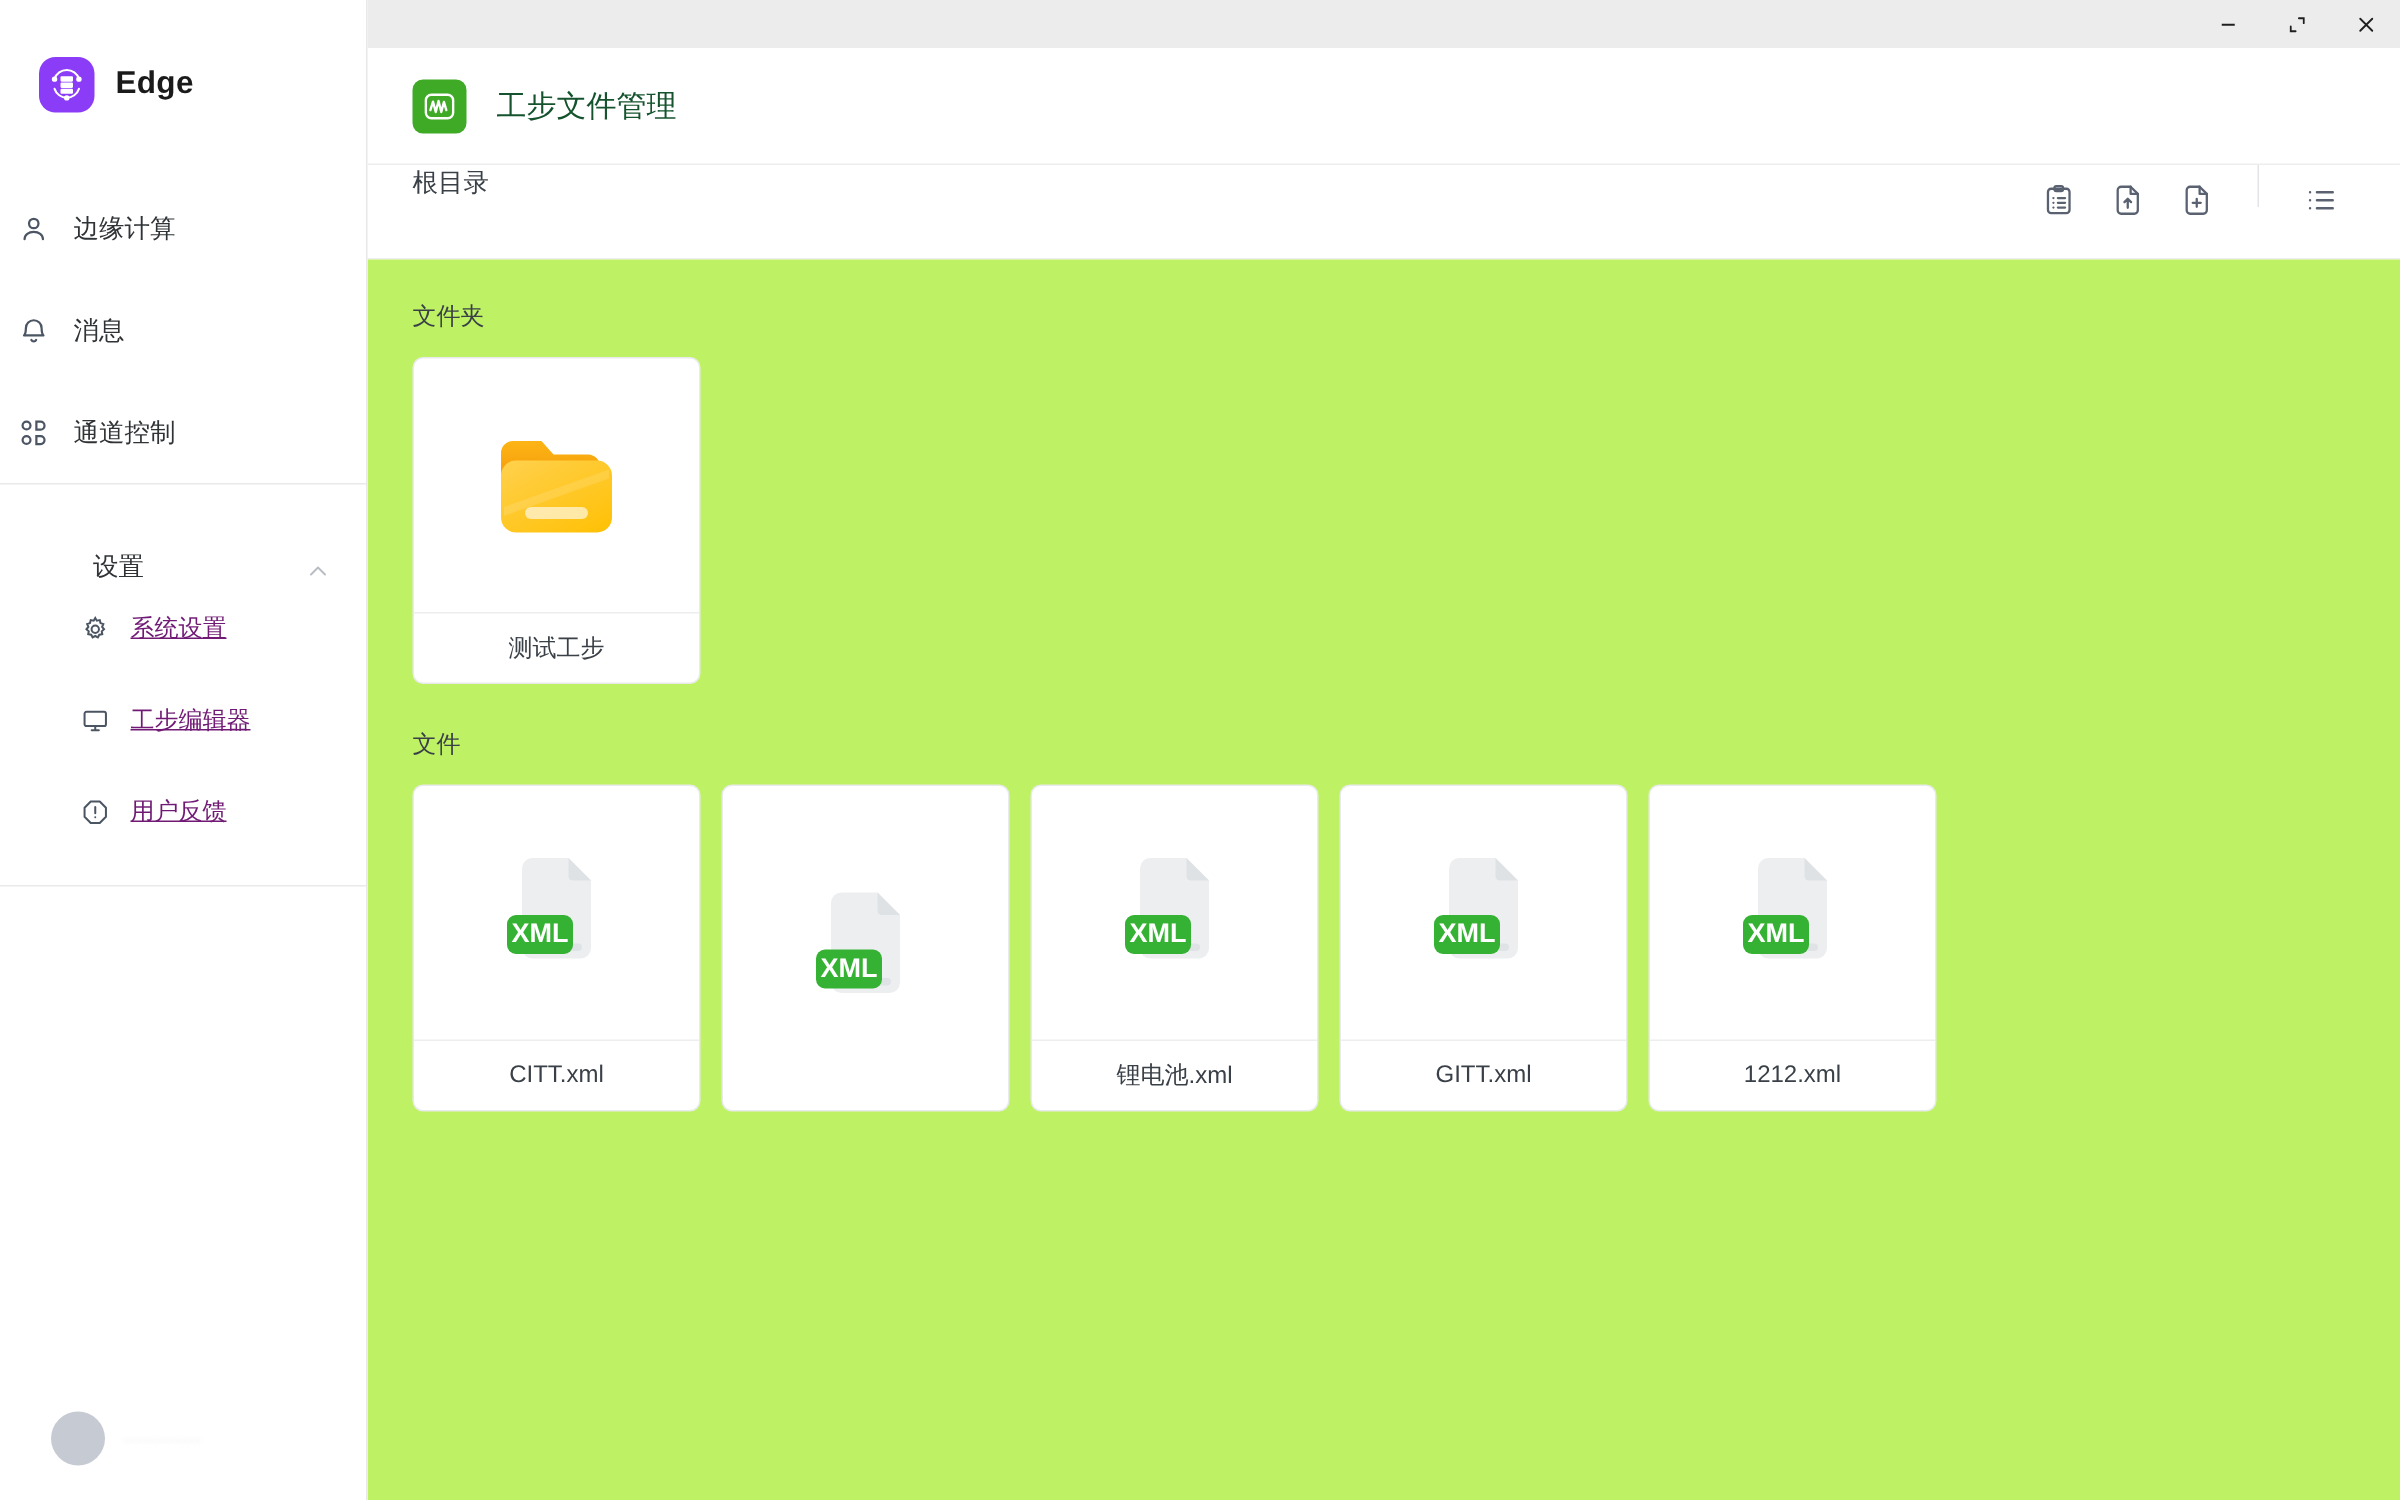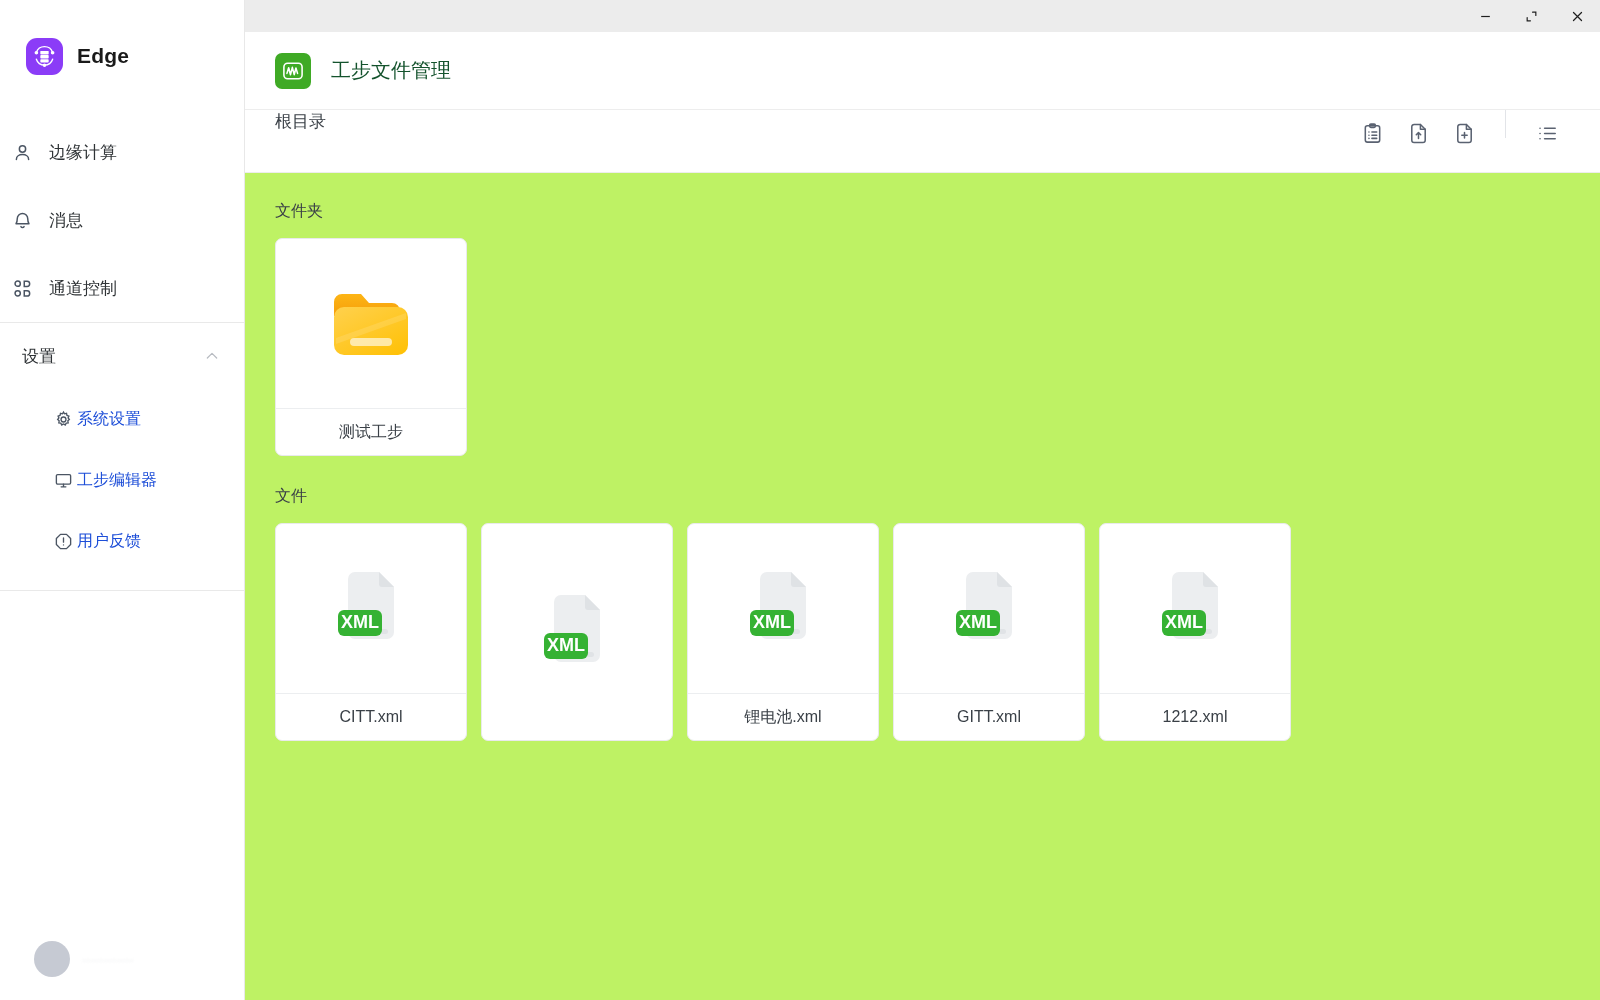--- a/index.html
+++ b/index.html
@@ -38,32 +38,32 @@
     height: 68px; padding-left: 9px;
     cursor: pointer;
   }
   .nav-icon { width: 26px; height: 26px; flex: none; display: flex; align-items: center; justify-content: center; color: #4b5563; }
   .nav-label { margin-left: 14px; font-size: 17px; color: #2f3336; }
   .nav-item.active .nav-label { color: #5b9bf8; }
 
   .divider { height: 1px; background: #e9e9e9; width: 100%; }
 
   .settings-head {
-    display: flex; align-items: center; justify-content: space-between;
-    padding: 0 24px 0 22px; height: 66px; cursor: pointer;
+    display: flex; align-items: flex-end; justify-content: space-between;
+    padding: 0 24px 0 22px; height: 66px; cursor: pointer; margin-left: 40px;
   }
   .settings-title { font-size: 17px; color: #2f3336; }
   .chev { color: #b8bcc2; display: flex; }
 
   .sub-item {
     display: flex; align-items: center;
     height: 61px; padding-left: 52px; cursor: pointer;
   }
   .sub-icon { width: 22px; height: 22px; flex: none; display: flex; align-items: center; justify-content: center; color: #4b5563; }
-  .sub-label { margin-left: 3px; font-size: 16px; color: #1d4ed8; }
+  .sub-label { margin-left: 13px; font-size: 16px; color: #701a75; text-decoration: underline; }
 
   .user-area {
     position: absolute; left: 0; bottom: 0; width: 245px; height: 82px;
     display: flex; align-items: center; padding-left: 34px;
   }
   .avatar { width: 36px; height: 36px; border-radius: 50%; background: #c6cad3; flex: none; }
   .user-name {
     margin-left: 12px; font-size: 13px; color: #bfc3c9;
     filter: blur(1.6px); opacity: .55; white-space: nowrap;
   }

